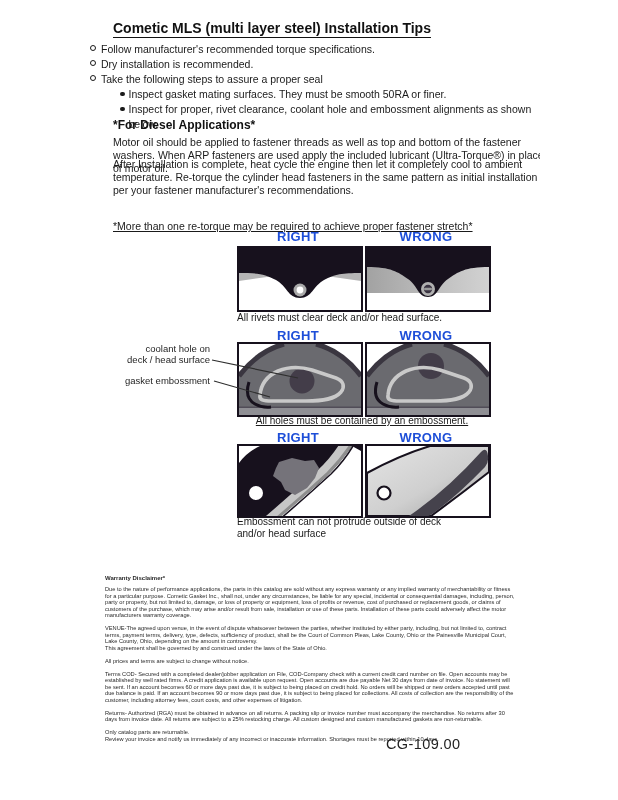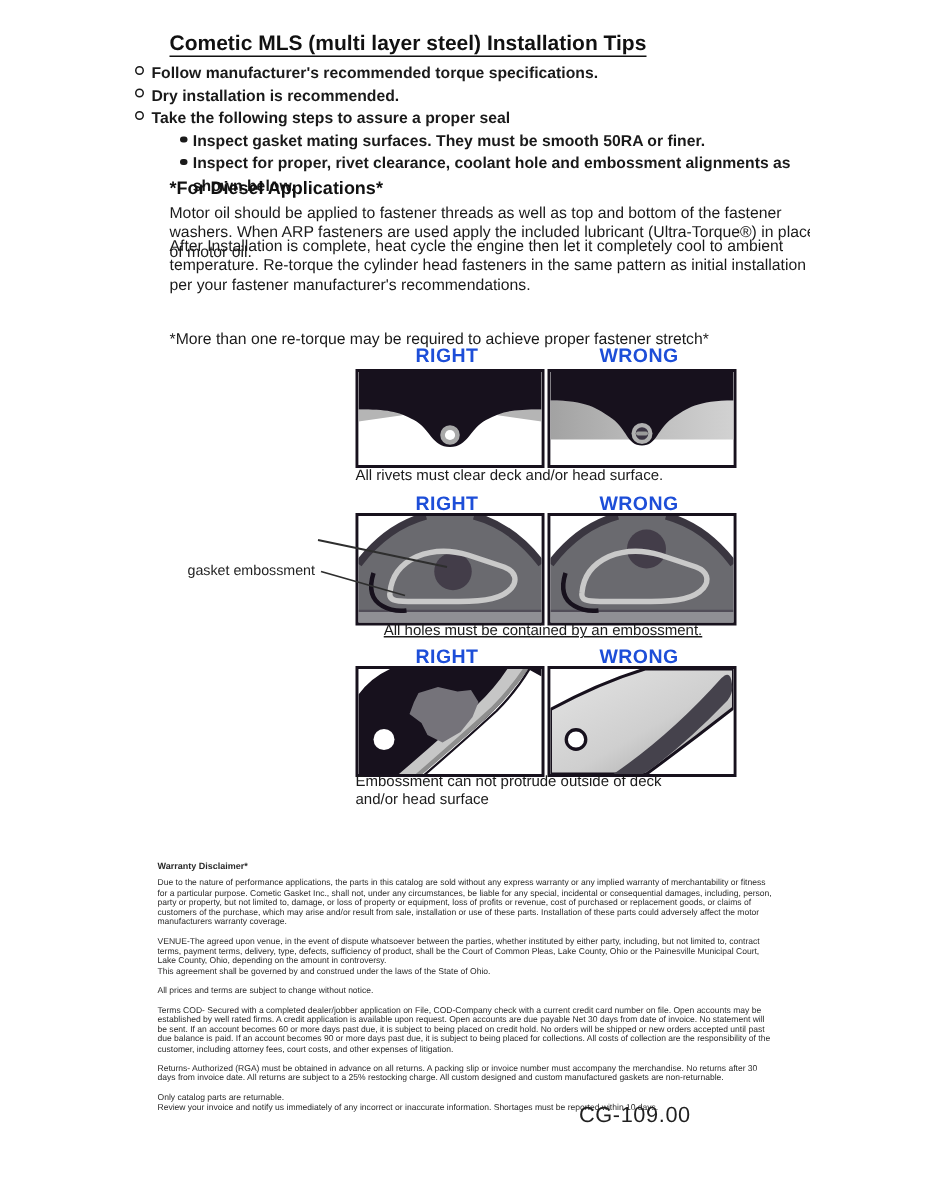--- a/index.html
+++ b/index.html
@@ -4,31 +4,31 @@
 <style>
   html,body{margin:0;padding:0;background:#fff;}
   .page{position:relative;width:540px;height:800px;background:#ffffff;overflow:hidden;
         font-family:"Liberation Sans",sans-serif;color:#1c1c1c;}
   .abs{position:absolute;}
   .pre{white-space:pre-line;}
 
   .title{left:113px;top:20px;font-size:14px;font-weight:bold;color:#111;
          border-bottom:1.6px solid #111;padding-bottom:1px;display:inline-block;}
 
-  .tips{left:90px;top:42px;width:460px;font-size:10.5px;line-height:15px;color:#1a1a1a;font-weight:bold;}
+  .tips{left:90px;top:42px;width:460px;font-size:10.5px;line-height:15px;color:#1a1a1a;}
   .tiprow{display:flex;align-items:baseline;height:15px;}
   .tiprow.sub{padding-left:30px;}
   .obullet{width:4px;height:4px;border:1px solid #1a1a1a;border-radius:50%;
            margin-right:5px;flex:0 0 auto;position:relative;top:-2px;}
   .fbullet{width:4.5px;height:4.5px;background:#1a1a1a;border-radius:50%;
            margin-right:4px;flex:0 0 auto;position:relative;top:-2px;}
 
   .dieselhead{left:113px;top:118px;font-size:12px;font-weight:bold;color:#111;}
   .para{left:113px;width:438px;font-size:10.5px;line-height:13.2px;color:#1a1a1a;}
-  .p1{top:136px;} .p2{top:158px;} .pnote{top:220px;}
+  .p1{top:136px;} .p2{top:158px;} .pnote{top:220px;text-decoration:underline;}
 
   .figlabel{font-size:13px;letter-spacing:.3px;color:#1d4ed8;text-align:center;width:122px;font-weight:bold;}
   .figbox{display:block;border:2px solid #17111d;background:#fff;}
   .caption{font-size:10px;line-height:11.5px;color:#1a1a1a;}
   .annot{font-size:9.5px;line-height:10.5px;color:#1f1f1f;text-align:right;width:105px;}
 
   .disclaimer{left:105px;top:575px;width:412px;color:#2a2a2a;}
   .disclaimer h4{margin:0 0 5px 0;font-size:6px;font-weight:bold;}
   .disclaimer p{margin:0 0 6.5px 0;font-size:5.7px;line-height:6.5px;white-space:pre-line;}
 
@@ -95,20 +95,22 @@
     <circle cx="61" cy="41" r="7" fill="#b0b0b0"></circle>
     <circle cx="61" cy="41" r="4.2" fill="#3a3342"></circle>
     <rect x="57" y="39.7" width="8" height="2.6" rx="1.3" fill="#9a9a9a"></rect>
   </svg>
 
   <div class="abs caption" style="left:237px;top:312px;">All rivets must clear deck and/or head surface.</div>
 
   <div class="abs figlabel" style="left:237px;top:328px;">RIGHT</div>
   <div class="abs figlabel" style="left:365px;top:328px;">WRONG</div>
 
+  <div class="abs annot pre" style="left:105px;top:344px;">coolant hole on
+deck / head surface</div>
   <div class="abs annot" style="left:105px;top:376px;">gasket embossment</div>
 
   <svg class="abs figbox" style="left:237px;top:342px;" width="122" height="71" viewBox="0 0 122 71" preserveAspectRatio="none">
     <rect width="122" height="71" fill="#6a6a6f"></rect>
     <path d="M0,0 H45 Q19,7 0,32 Z" fill="#ffffff"></path>
     <path d="M122,0 H77 Q103,7 122,32 Z" fill="#ffffff"></path>
     <path d="M45,0 Q19,7 0,32" stroke="#3a3640" stroke-width="5" fill="none"></path>
     <path d="M77,0 Q103,7 122,32" stroke="#3a3640" stroke-width="5" fill="none"></path>
     <rect y="62.5" width="122" height="1.5" fill="#514d58"></rect>
     <rect y="64" width="122" height="7" fill="#8f8f94"></rect>

